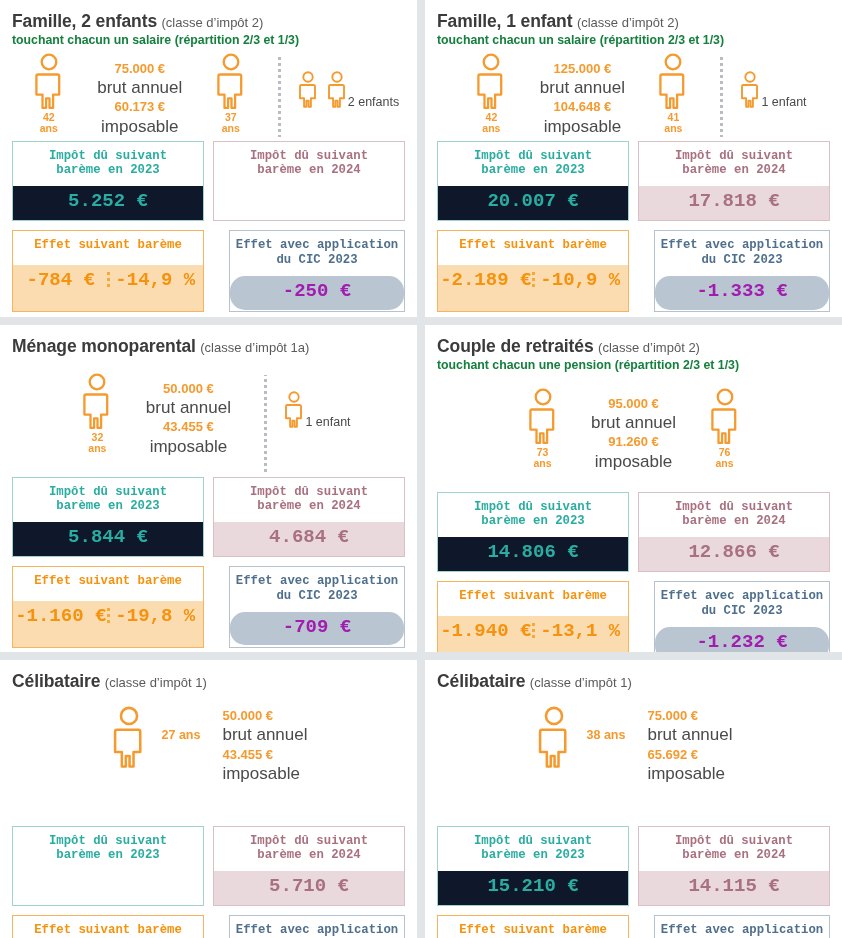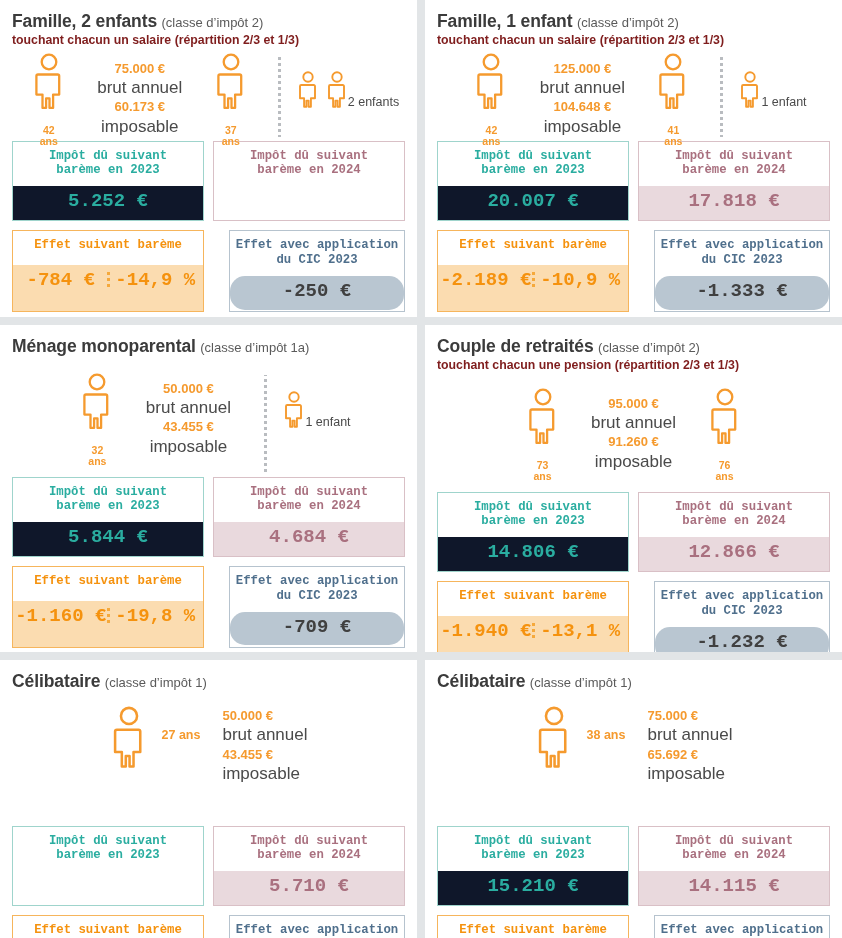--- a/index.html
+++ b/index.html
@@ -47,21 +47,21 @@
     letter-spacing: -0.1px;
   }
   .title-class {
     font-size: 13px;
     font-weight: normal;
     color: #5a5a5a;
   }
   .subtitle {
     font-size: 12.3px;
     font-weight: bold;
-    color: #7f1d1d;
+    color: #15803d;
     margin: 1px 0 0 0;
     line-height: 1.15;
   }
 
   
   .people-row {
     height: 88px;
     display: flex;
     align-items: flex-start;
     justify-content: center;
@@ -76,21 +76,21 @@
     align-items: center;
     width: 62px;
   }
 
   .age {
     font-size: 10.5px;
     font-weight: bold;
     color: #f59a2e;
     line-height: 1.05;
     text-align: center;
-    margin-top: 14px;
+    margin-top: 1px;
   }
 
   .amounts {
     text-align: center;
     line-height: 1.28;
     padding: 8px 6px 0 6px;
     min-width: 108px;
   }
   .amt-strong {
     font-size: 13px;
@@ -218,21 +218,21 @@
     align-self: stretch;
     margin: 1px 0;
     background-image: linear-gradient(#f5a93c 50%, rgba(255,255,255,0) 0%);
     background-size: 3px 6px;
     background-repeat: repeat-y;
   }
 
   
   .box.blue { border-color: #b6c3ce; margin-left: 16px; }
   .box.blue .box-head { color: #4f6f8c; }
-  .box.blue .box-value { background: #b9c6d1; color: #404040; border-radius: 15px; }
+  .box.blue .box-value { background: #b9c6d1; color: #a21caf; border-radius: 15px; }
 </style>
 </head>
 <body>
 
 <div class="sheet">
 
   <section class="panel">
     <div class="panel-head">
       <div>
         <span class="title-main">Famille, 2 enfants</span>

